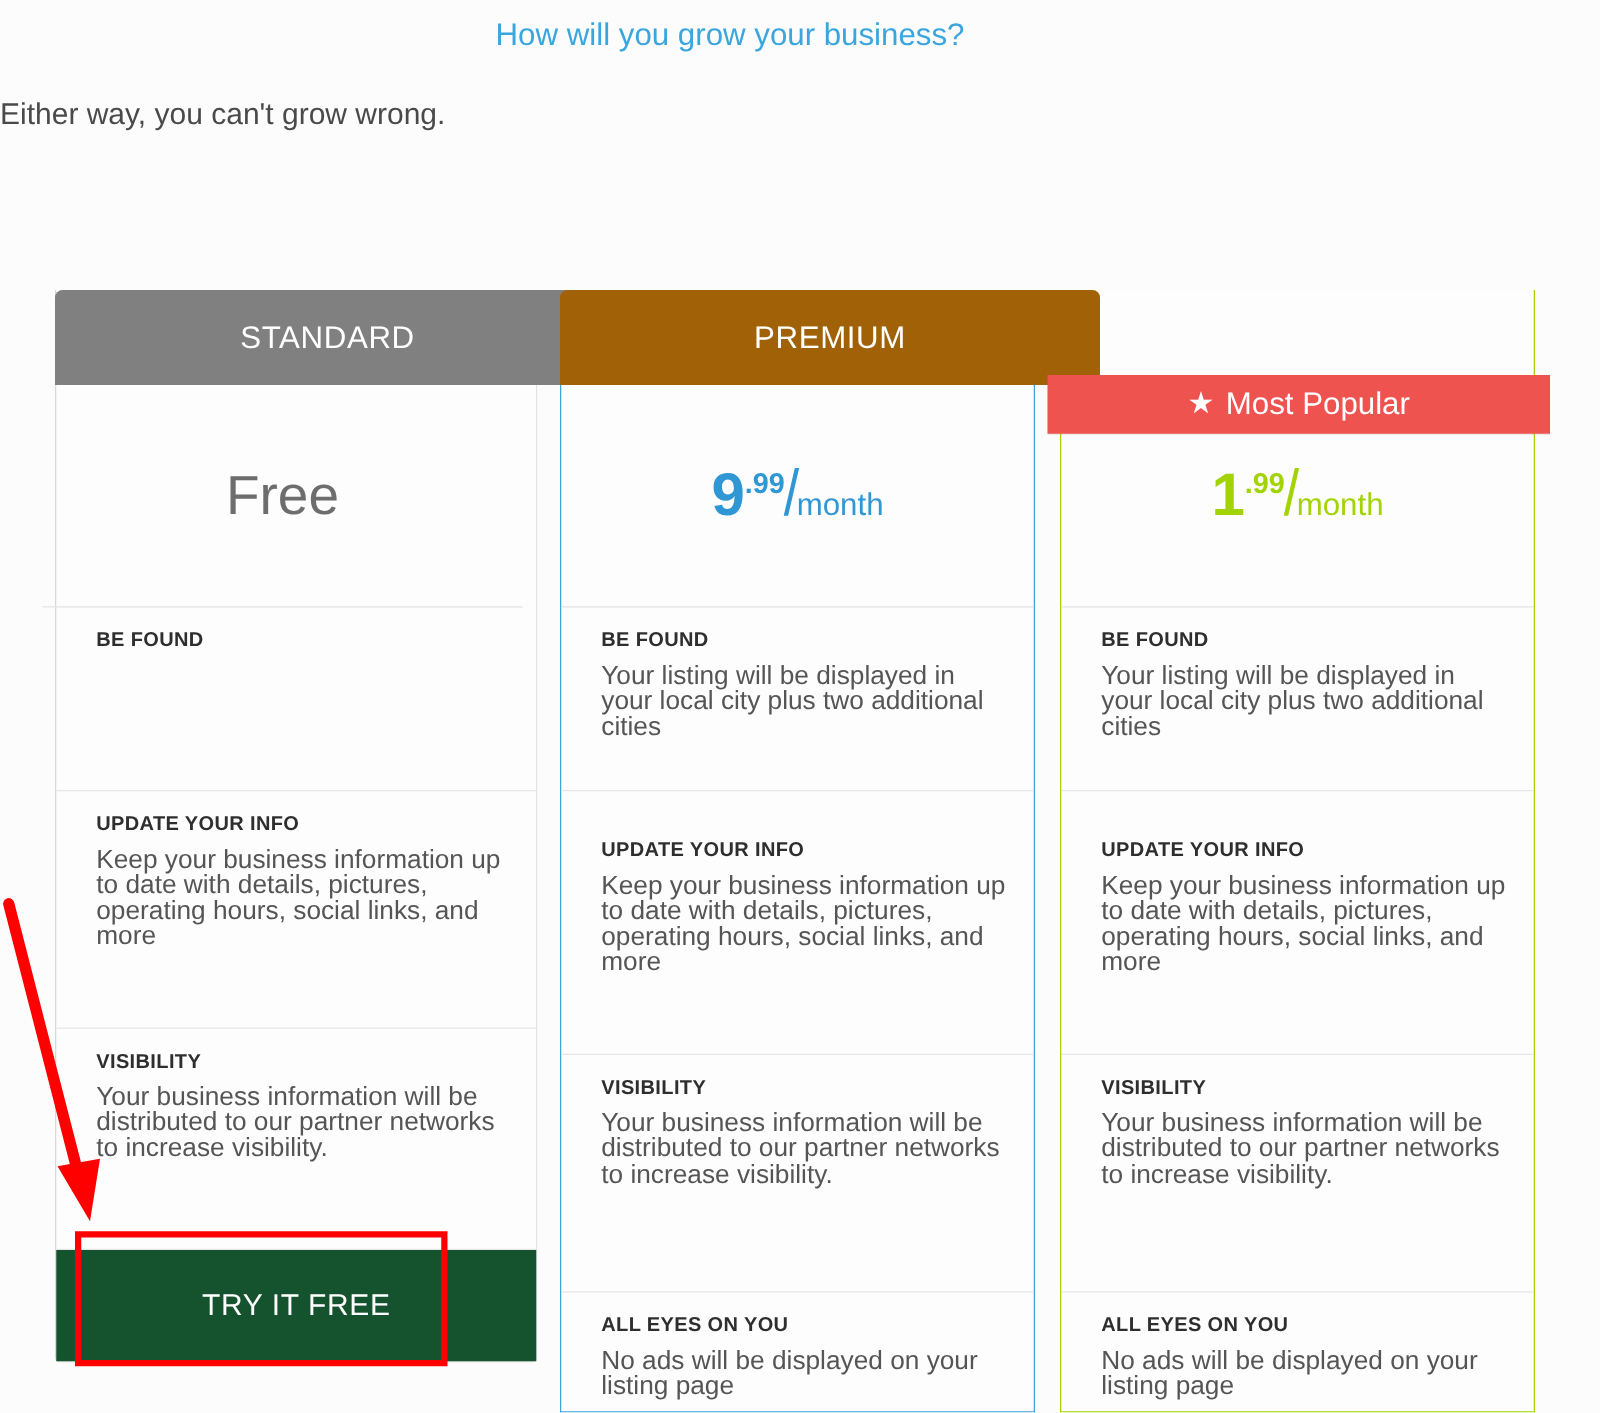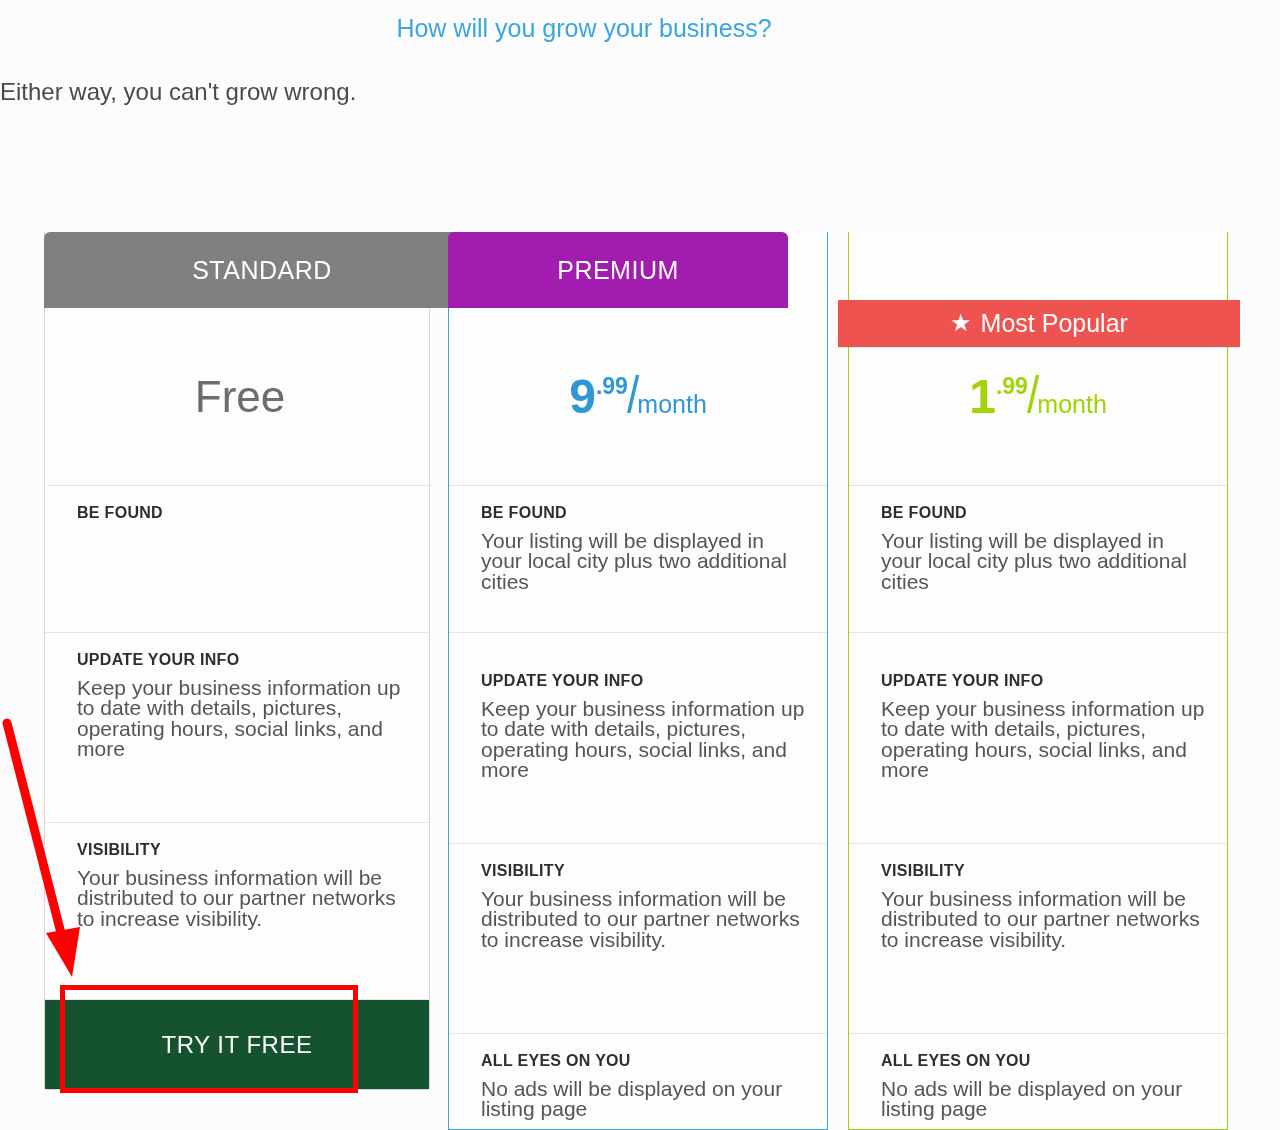--- a/index.html
+++ b/index.html
@@ -69,21 +69,21 @@
     font-weight: 400;
     text-align: center;
     letter-spacing: 0.5px;
     display: flex;
     align-items: center;
     justify-content: center;
     overflow: hidden;
     line-height: 1.15;
   }
   .head-standard { left: 44px;  width: 436px; background: #808080; }
-  .head-premium  { left: 448px; width: 340px; background: #a21caf; }
+  .head-premium  { left: 448px; width: 432px; background: #a16207; }
   .head-mc       { left: 848px; width: 380px; background: #a2d304; padding: 0 12px; }
   .head-mc .head-text { display: block; }
 
   
   .ribbon {
     position: absolute;
     left: 838px;
     top: 300px;
     width: 402px;
     height: 47px;
@@ -100,21 +100,21 @@
 
   
   .price-band {
     position: absolute;
     height: 178px;
     display: flex;
     align-items: center;
     justify-content: center;
     border-bottom: 1px solid #e3e3e3;
   }
-  .price-standard { left: 48px;  top: 308px; width: 384px; }
+  .price-standard { left: 34px;  top: 308px; width: 384px; }
   .price-premium  { left: 449px; top: 308px; width: 378px; }
   .price-mc       { left: 849px; top: 308px; width: 378px; }
 
   .price-free { font-size: 44px; color: #6d6d6d; font-weight: 400; }
 
   .price-wrap { display: flex; align-items: flex-start; line-height: 1; position: relative; }
   .price-int { font-size: 48px; font-weight: 700; letter-spacing: -1px; }
   .price-cents { font-size: 23px; font-weight: 700; margin-top: 2px; margin-left: 1px; }
   .price-slash { font-size: 52px; font-weight: 300; margin: -4px -3px 0 -2px; transform: scaleX(0.85); }
   .price-per { font-size: 25px; font-weight: 400; align-self: flex-end; margin-bottom: 4px; }

